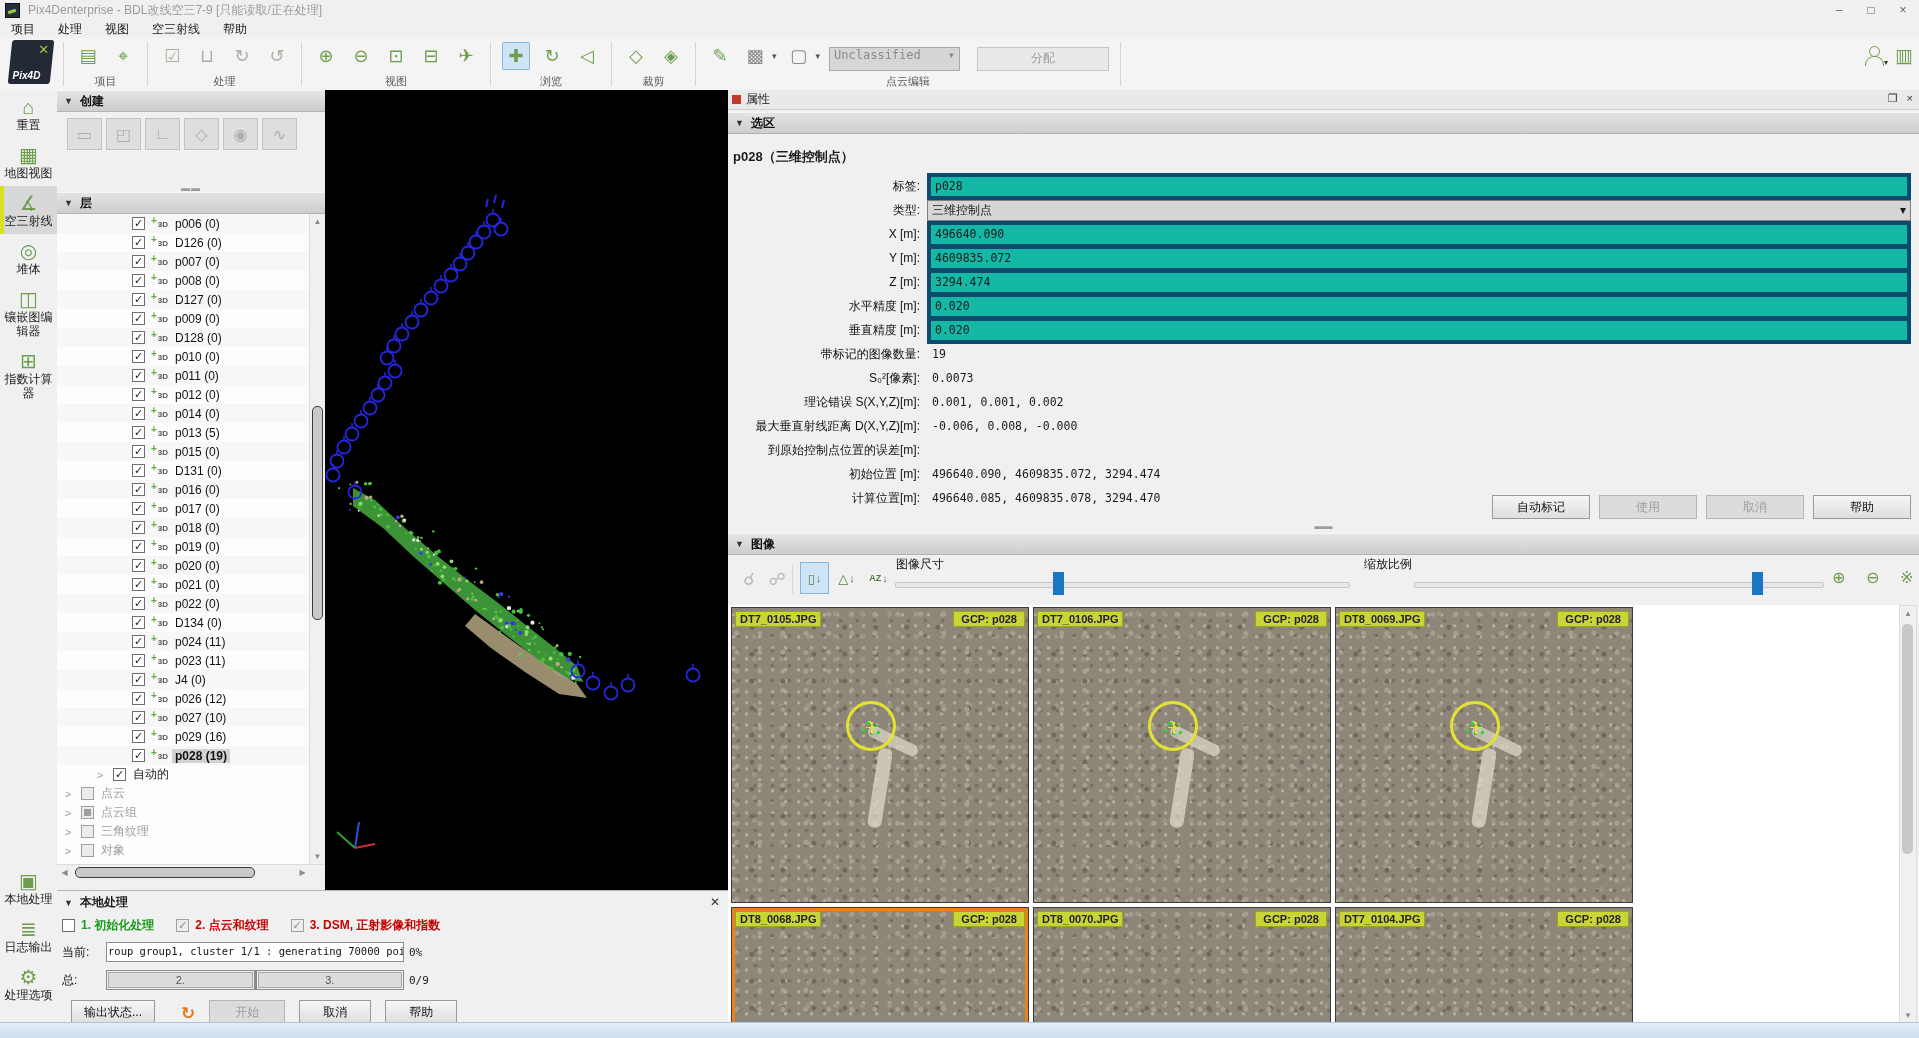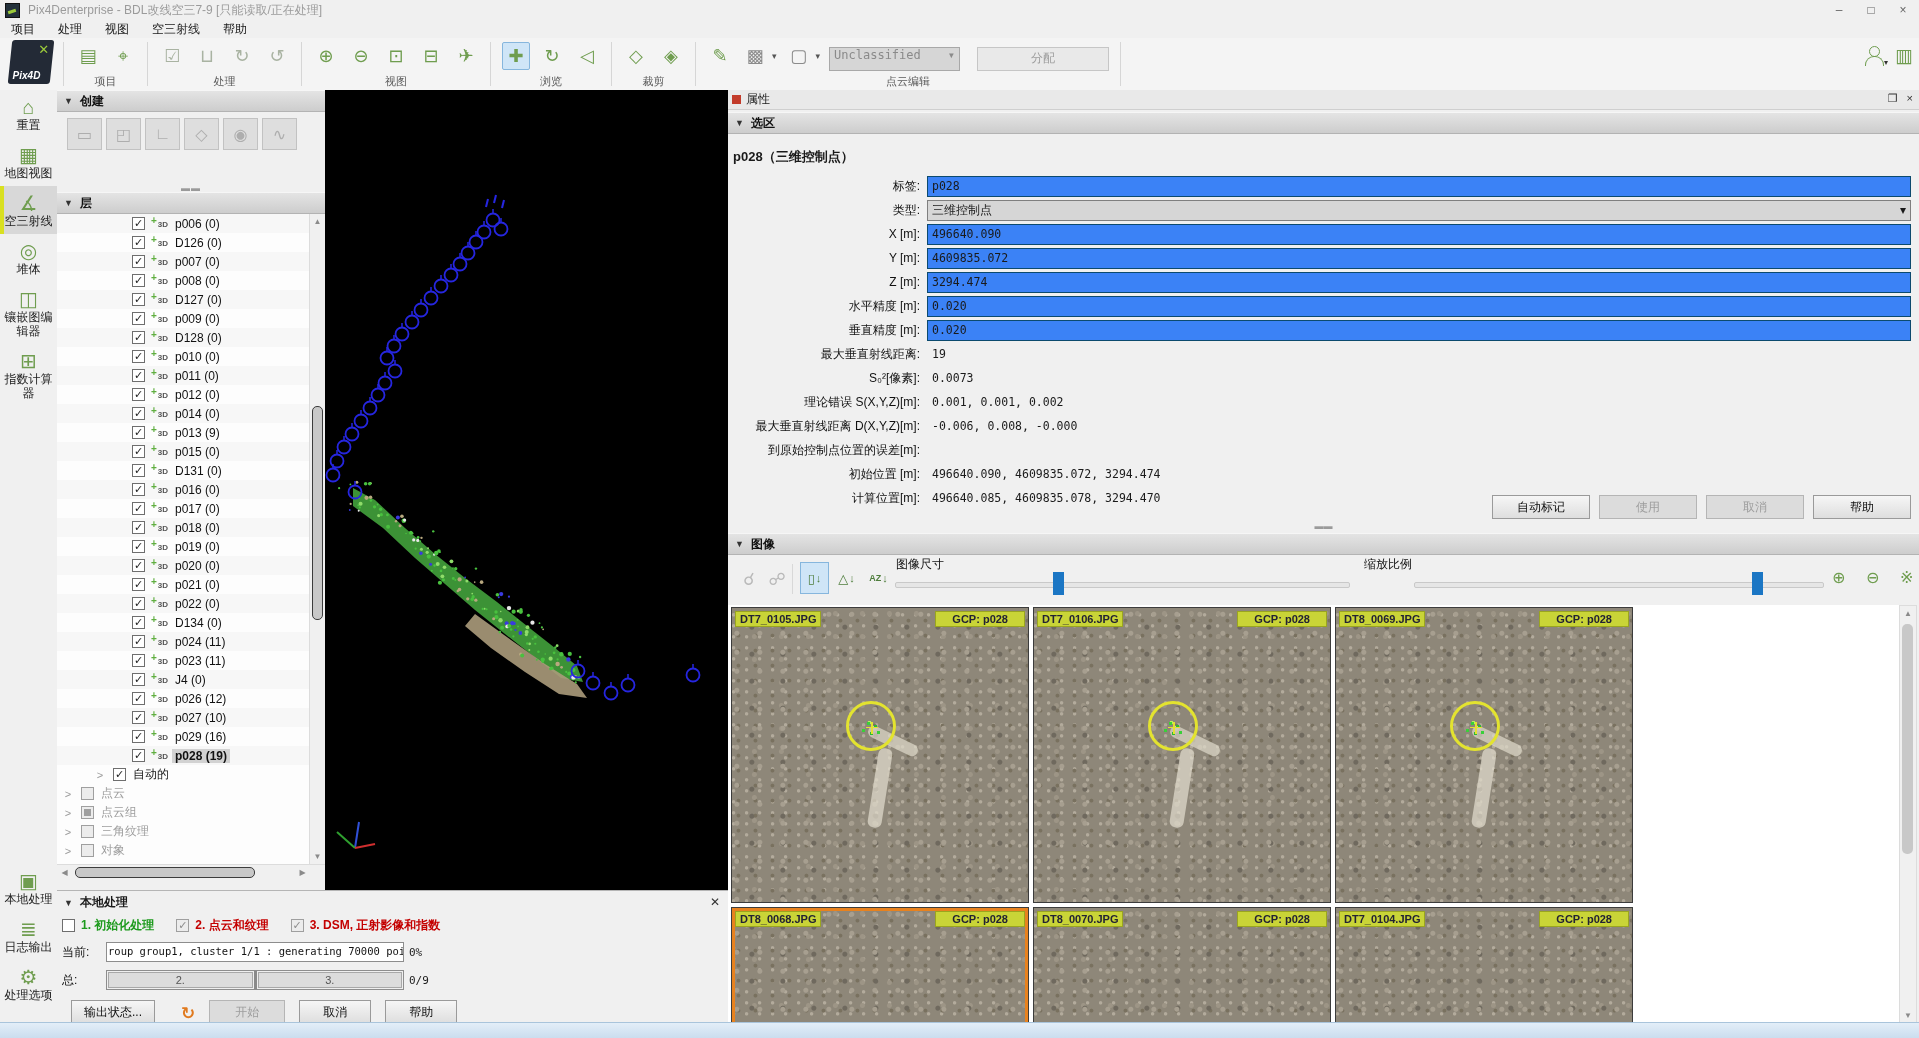--- a/index.html
+++ b/index.html
@@ -111,21 +111,21 @@
   .rightpanel{position:absolute;left:728px;top:90px;width:1191px;height:932px;background:#f0f0f0;overflow:hidden}
   .rp-titlebar{position:absolute;left:0;top:0;width:100%;height:20px;background:#e9e9e9;border-bottom:1px solid #cfcfcf;display:flex;align-items:center;padding-left:4px;box-sizing:border-box}
   .rp-ticon{width:9px;height:9px;background:#c23b2a;margin-right:5px;flex:none}
   .rp-ticons{position:absolute;right:6px;top:2px;display:flex;gap:9px;color:#333;font-size:11px}
   .sec-sel{position:absolute;left:0;top:22px;width:100%}
   .obj-title{position:absolute;left:5px;top:58px;font-weight:bold;font-size:13px}
   .props{position:absolute;left:0;top:84px;width:100%}
   .prow{height:24px;display:flex;align-items:center}
   .plabel{width:192px;text-align:right;padding-right:7px;flex:none;color:#111}
   .pctrl{flex:1;margin-right:8px}
-  .pf-input{height:17px;border:1px solid #0c4a6e;background:#3b82f6;padding:1px 4px;font-family:"DejaVu Sans Mono",monospace;font-size:11.5px;display:flex;align-items:center}
+  .pf-input{height:17px;border:4px solid #0c4a6e;background:#14b8a6;padding:1px 4px;font-family:"DejaVu Sans Mono",monospace;font-size:11.5px;display:flex;align-items:center}
   .pf-drop{height:17px;border:1px solid #7f7f7f;background:#d6d6d6;padding:1px 4px;font-size:12px;display:flex;align-items:center;justify-content:space-between}
   .pf-static{font-family:"DejaVu Sans Mono",monospace;font-size:11.5px;padding-left:5px}
   .props-btns{position:absolute;right:8px;top:405px;display:flex;gap:9px}
   .props-btns .pbtn{min-width:72px}
   .rp-split{position:absolute;left:0;top:432px;width:100%;height:8px;display:flex;align-items:center;justify-content:center;color:#9a9a9a;font-size:9px}
   .sec-img{position:absolute;left:0;top:443px;width:100%}
   .img-toolbar{position:absolute;left:0;top:466px;width:100%;height:47px}
   .it-ico{position:absolute;top:10px;width:26px;height:26px;display:flex;align-items:center;justify-content:center;font-size:17px;color:#b9b9b9}
   .it-sep{position:absolute;top:8px;width:1px;height:30px;background:#d8d8d8}
   .sort-btn{position:absolute;top:6px;width:29px;height:32px;display:flex;align-items:center;justify-content:center;font-size:13px;color:#4e7d3c;gap:1px}
@@ -139,21 +139,21 @@
   .thumb{position:absolute;width:298px;height:296px;border:1px solid #3c3c3c;box-sizing:border-box;overflow:hidden;
          background-color:#8e8779;
          background-image:radial-gradient(circle at 21% 33%,#a79f90 0 2px,transparent 3px),
                           radial-gradient(circle at 64% 71%,#6f695e 0 2px,transparent 3px),
                           radial-gradient(circle at 83% 24%,#9d9586 0 2px,transparent 3px),
                           radial-gradient(circle at 38% 84%,#79715f 0 1.4px,transparent 2.4px),
                           radial-gradient(circle at 12% 62%,#b3ab9c 0 1.2px,transparent 2.2px);
          background-size:23px 19px,31px 27px,27px 23px,17px 15px,13px 11px}
   .thumb.selected{box-shadow:inset 0 0 0 3px #e8821e}
   .th-name{position:absolute;left:3px;top:3px;background:#c9d437;color:#223;font-weight:bold;font-size:11px;padding:1px 4px;border:1px solid #9aa51f}
-  .th-gcp{position:absolute;right:3px;top:3px;background:#c9d437;color:#223;font-weight:bold;font-size:11px;padding:1px 16px;border:1px solid #9aa51f}
+  .th-gcp{position:absolute;right:3px;top:3px;background:#c9d437;color:#223;font-weight:bold;font-size:11px;padding:1px 7px;border:1px solid #9aa51f}
   .gcp-ring{position:absolute;width:44px;height:44px;border:3px solid #e3e32f;border-radius:50%;left:calc(47% - 25px);top:calc(40% - 25px)}
   .gcp-dots{position:absolute;left:calc(47% - 4px);top:calc(40% - 4px);width:3px;height:3px;background:#39d039;
             box-shadow:7px 3px #2fb92f,-5px 7px #39d039,3px 10px #2fb92f,10px 9px #39d039,1px -1px #baf05a}
   .gcp-cross{position:absolute;left:calc(47% - 5px);top:calc(40% + 1px);width:12px;height:1.6px;background:#e3e32f}
   .gcp-cross::after{content:"";position:absolute;left:5px;top:-5px;width:1.6px;height:12px;background:#e3e32f}
   .gcp-arm1{position:absolute;left:calc(47% + 2px);top:calc(40% + 22px);width:14px;height:80px;background:rgba(226,221,205,.72);border-radius:6px;transform:rotate(9deg)}
   .gcp-arm2{position:absolute;left:calc(47% + 16px);top:calc(40% - 12px);width:12px;height:54px;background:rgba(226,221,205,.68);border-radius:6px;transform:rotate(-64deg)}
   .img-vscroll{position:absolute;right:2px;top:515px;width:16px;height:417px;background:#f0f0f0;border:1px solid #dcdcdc}
   
   .statusbar{position:absolute;left:0;top:1022px;width:1919px;height:16px;background:linear-gradient(#e3eef8,#c9dcee);border-top:1px solid #a9c4db}
@@ -366,21 +366,21 @@
         <span class="lname">p012 (0)</span>
       </div>
       <div class="lrow">
         <span class="cb checked"></span>
         <span class="i3d"><i>+</i>3D</span>
         <span class="lname">p014 (0)</span>
       </div>
       <div class="lrow">
         <span class="cb checked"></span>
         <span class="i3d"><i>+</i>3D</span>
-        <span class="lname">p013 (9)</span>
+        <span class="lname">p013 (5)</span>
       </div>
       <div class="lrow">
         <span class="cb checked"></span>
         <span class="i3d"><i>+</i>3D</span>
         <span class="lname">p015 (0)</span>
       </div>
       <div class="lrow">
         <span class="cb checked"></span>
         <span class="i3d"><i>+</i>3D</span>
         <span class="lname">D131 (0)</span>
@@ -815,21 +815,21 @@
           <span class="pf-input">0.020</span>
         </span>
       </div>
       <div class="prow">
         <span class="plabel">垂直精度 [m]:</span>
         <span class="pctrl">
           <span class="pf-input">0.020</span>
         </span>
       </div>
       <div class="prow">
-        <span class="plabel">最大垂直射线距离:</span>
+        <span class="plabel">带标记的图像数量:</span>
         <span class="pctrl"><span class="pf-static">19</span></span>
       </div>
       <div class="prow">
         <span class="plabel">S₀²[像素]:</span>
         <span class="pctrl"><span class="pf-static">0.0073</span></span>
       </div>
       <div class="prow">
         <span class="plabel">理论错误 S(X,Y,Z)[m]:</span>
         <span class="pctrl"><span class="pf-static">0.001, 0.001, 0.002</span></span>
       </div>

